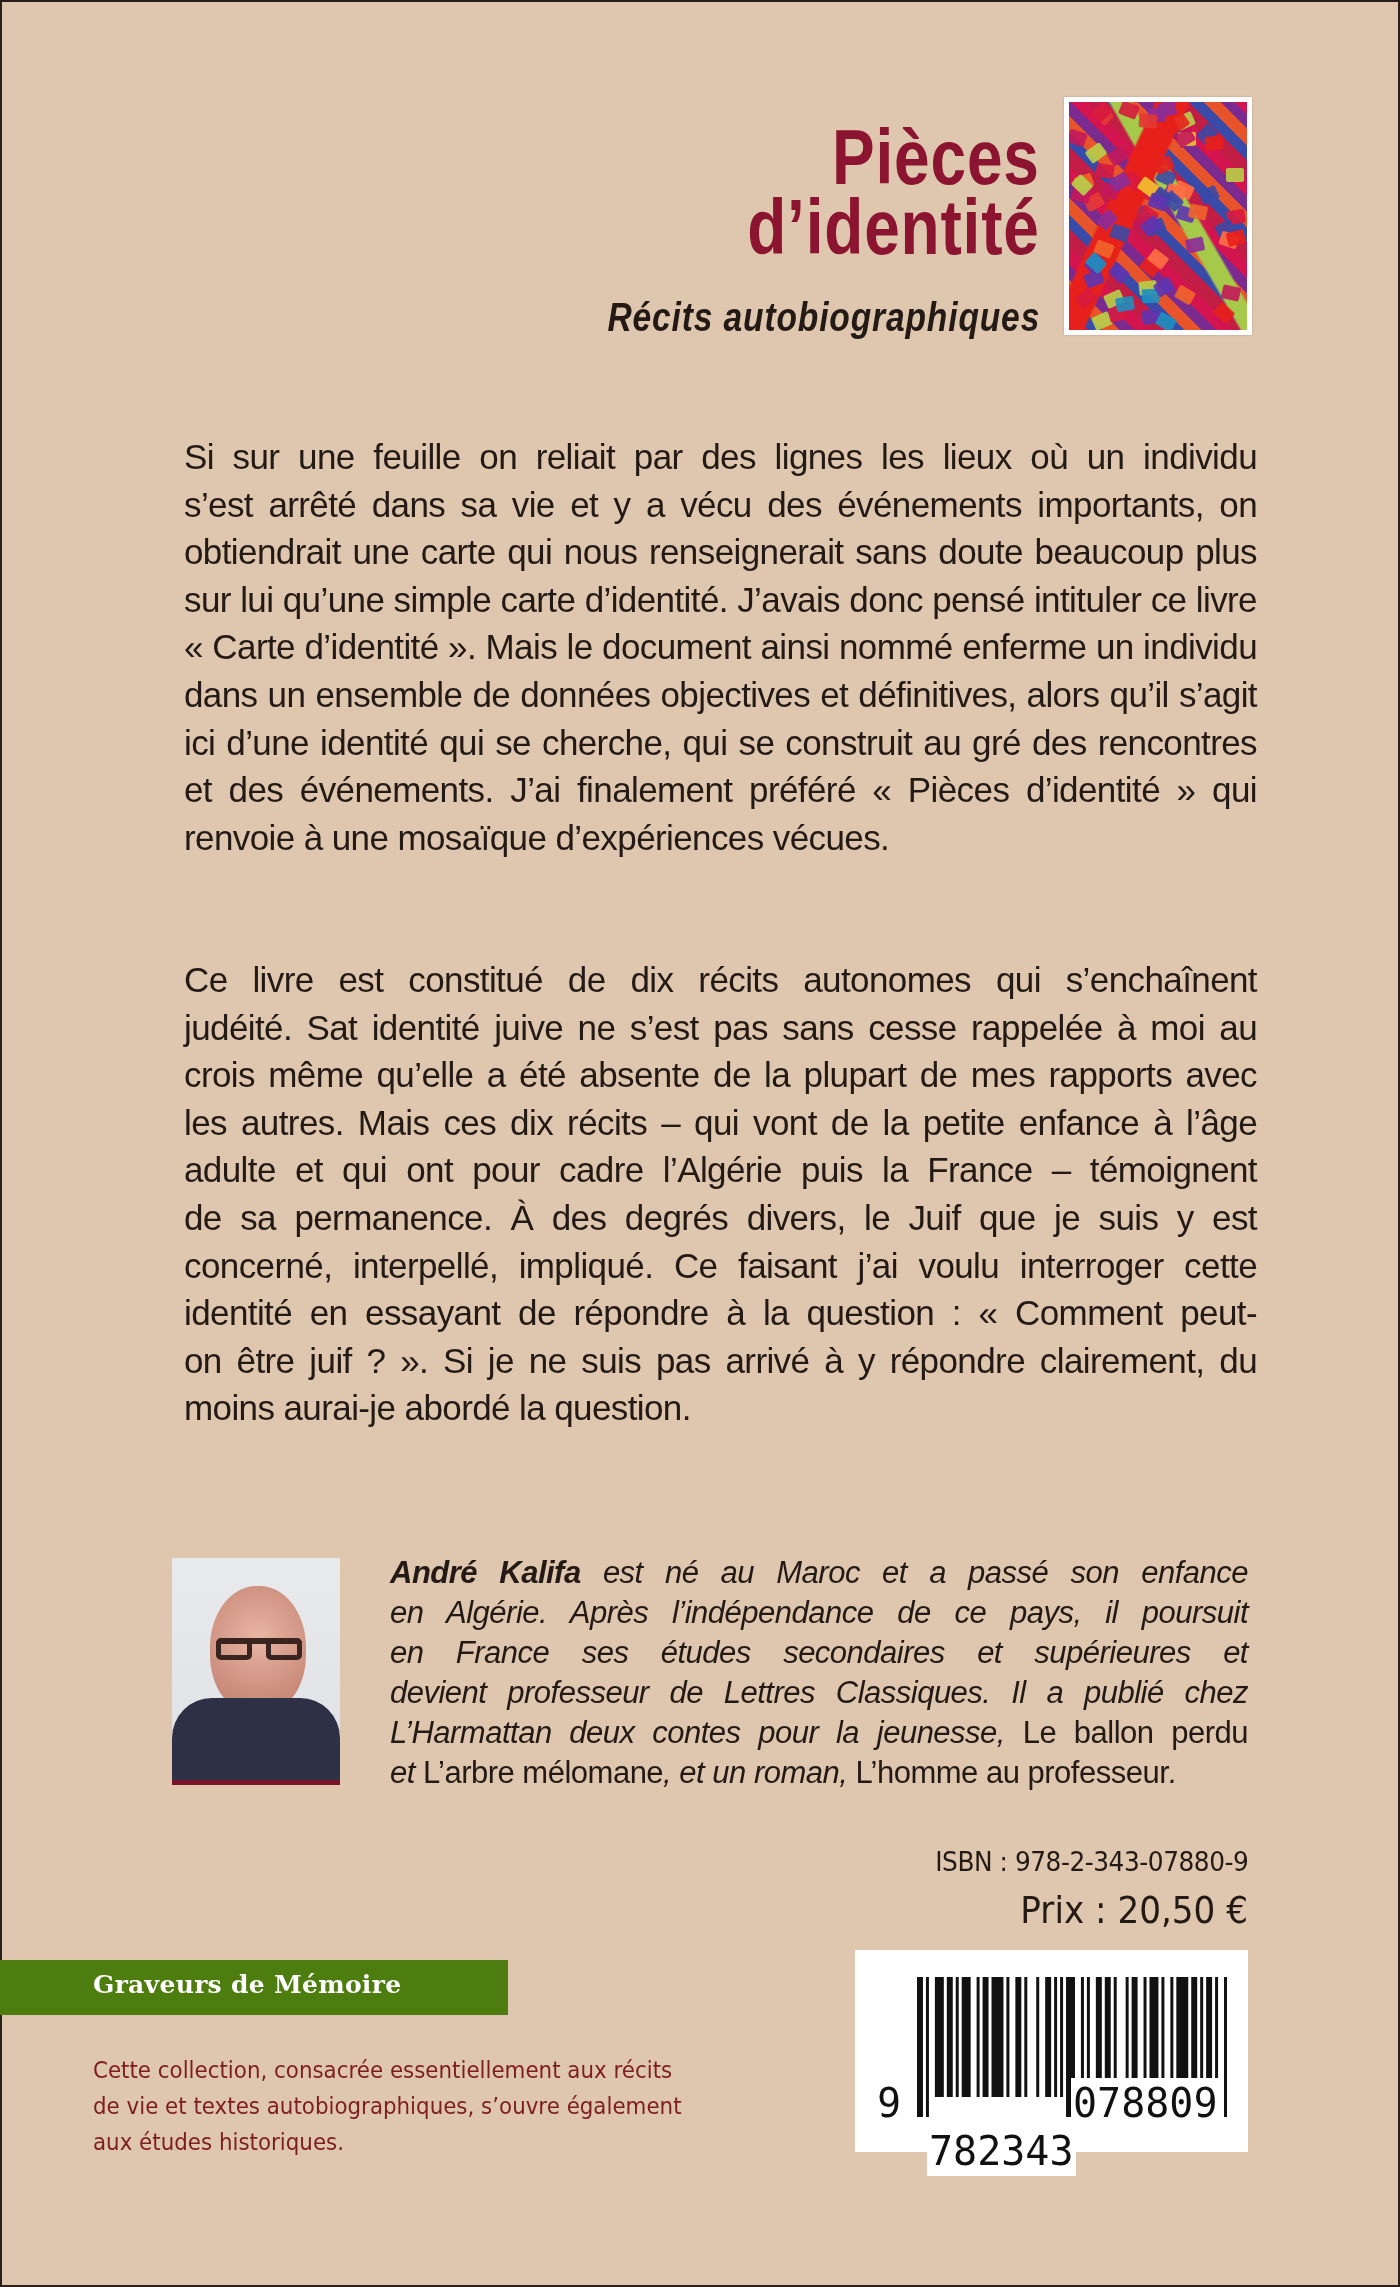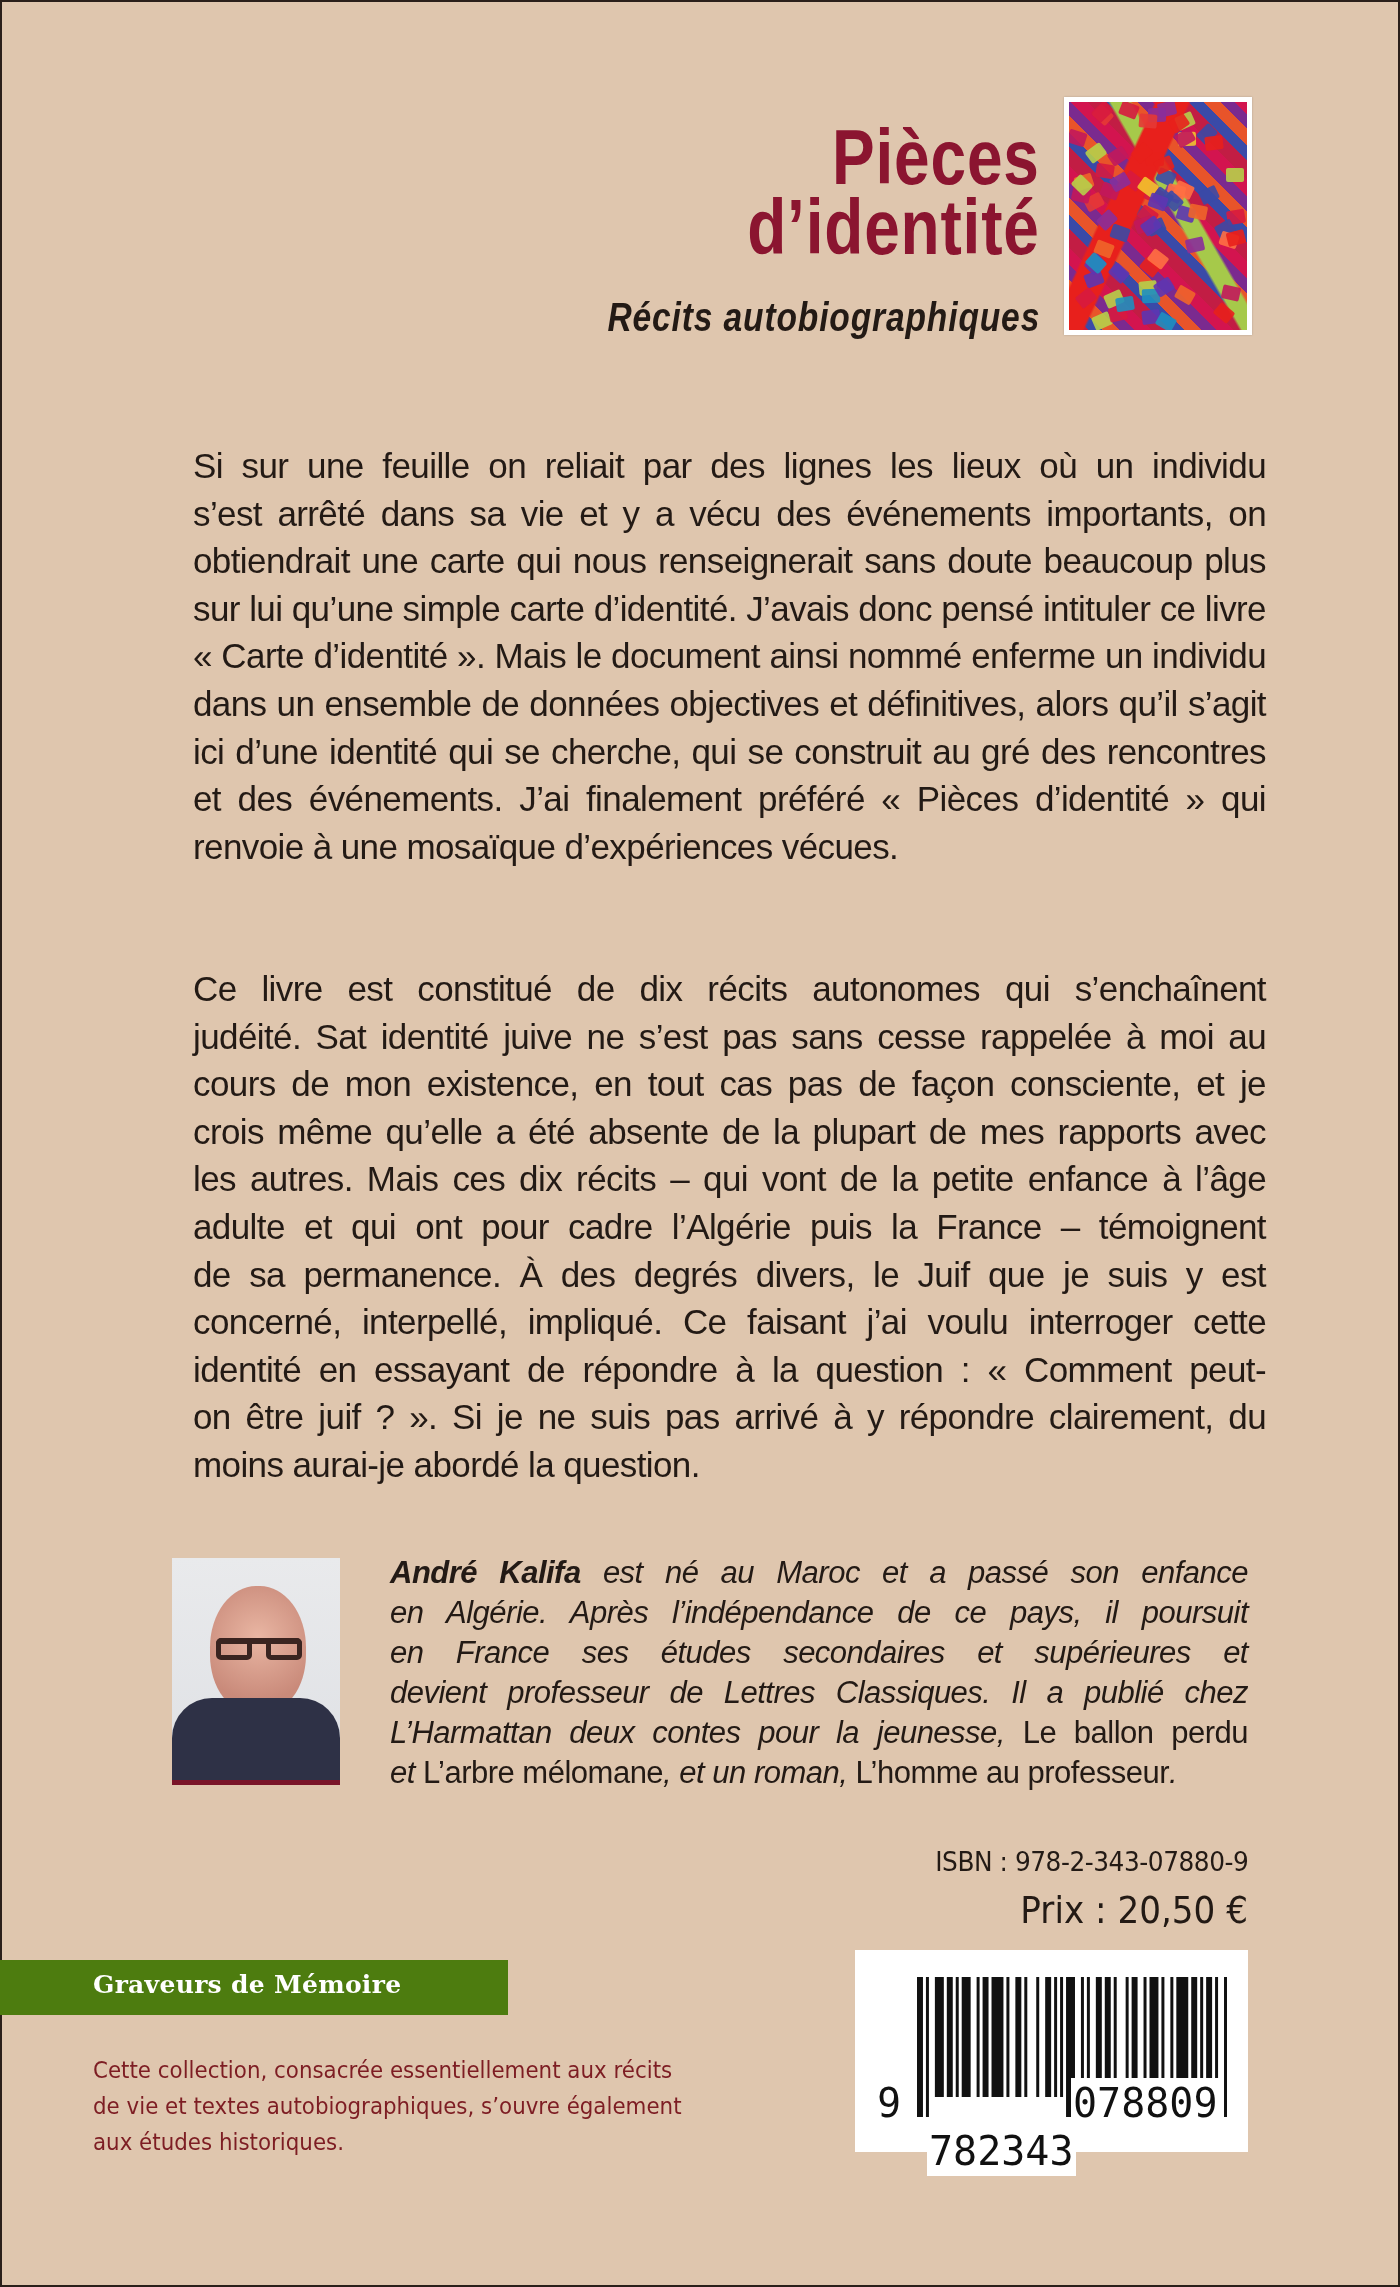--- a/index.html
+++ b/index.html
@@ -46,21 +46,21 @@
     background-blend-mode: normal, normal, normal, multiply;
   }
   .mosaic-inner .tile {
     position: absolute; width: 18px; height: 14px; border-radius: 2px; opacity: 0.9;
   }
   
   .para {
     position: absolute; left: 175px; width: 1073px;
     font-size: 35px; line-height: 47.6px; text-align: justify;
     letter-spacing: -0.6px; word-spacing: 0px;
-    margin: 18px;
+    margin: 9px;
   }
   .para .ln { display: block; text-align: justify; text-align-last: justify; white-space: nowrap; }
   .para .ln.last { text-align-last: left; }
   .p1 { top: 424px; }
   .p2 { top: 947px; }
 
   
   .author-photo {
     position: absolute; left: 172px; top: 1558px; width: 168px; height: 227px;
     background: linear-gradient(#e9eaec, #dfe1e5);
@@ -230,21 +230,20 @@
   <span class="ln">« Carte d’identité ». Mais le document ainsi nommé enferme un individu</span>
   <span class="ln">dans un ensemble de données objectives et définitives, alors qu’il s’agit</span>
   <span class="ln">ici d’une identité qui se cherche, qui se construit au gré des rencontres</span>
   <span class="ln">et des événements. J’ai finalement préféré « Pièces d’identité » qui</span>
   <span class="ln last">renvoie à une mosaïque d’expériences vécues.</span>
 </div>
 
 <div class="para p2">
   <span class="ln">Ce livre est constitué de dix récits autonomes qui s’enchaînent</span>
   <span class="ln">judéité. Sat identité juive ne s’est pas sans cesse rappelée à moi au</span>
-  <span class="ln">cours de mon existence, en tout cas pas de façon consciente, et je</span>
   <span class="ln">crois même qu’elle a été absente de la plupart de mes rapports avec</span>
   <span class="ln">les autres. Mais ces dix récits – qui vont de la petite enfance à l’âge</span>
   <span class="ln">adulte et qui ont pour cadre l’Algérie puis la France – témoignent</span>
   <span class="ln">de sa permanence. À des degrés divers, le Juif que je suis y est</span>
   <span class="ln">concerné, interpellé, impliqué. Ce faisant j’ai voulu interroger cette</span>
   <span class="ln">identité en essayant de répondre à la question : « Comment peut-</span>
   <span class="ln">on être juif ? ». Si je ne suis pas arrivé à y répondre clairement, du</span>
   <span class="ln last">moins aurai-je abordé la question.</span>
 </div>
 

